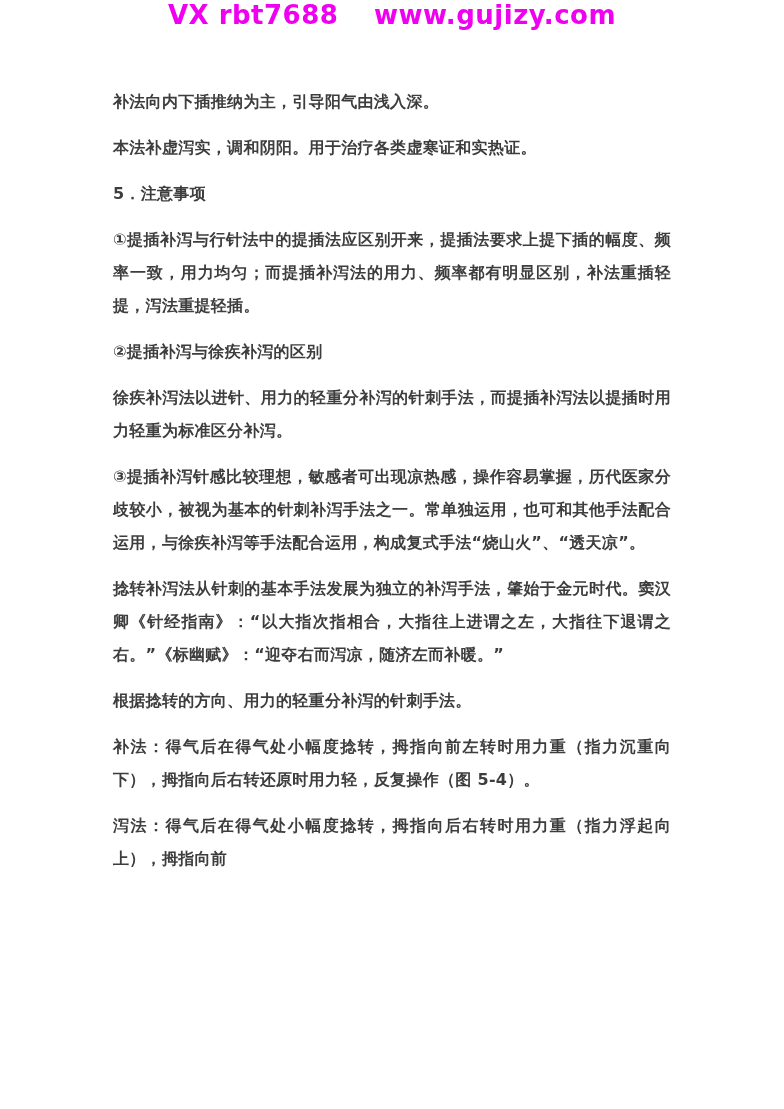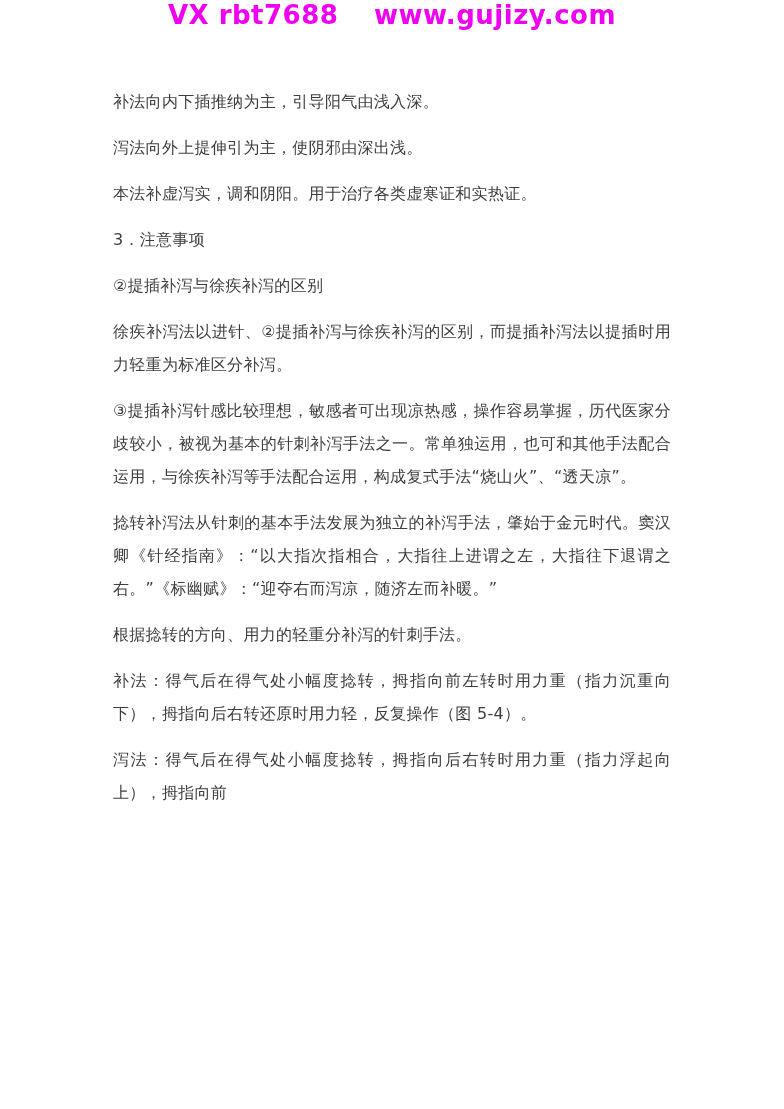--- a/index.html
+++ b/index.html
@@ -38,36 +38,37 @@
     left: 113px;
     width: 558px;
   }
   .doc-body p {
     margin: 0 0 13px 0;
     font-size: 16px;
     line-height: 33px;
     letter-spacing: 0.3px;
     text-align: justify;
     word-break: break-all;
+    font-weight: bold;
   }
 </style>
 </head>
 <body>
 
 <div class="page" style="background: rgb(255, 255, 255);">
   <div class="watermark-header" style="color: rgb(240, 0, 240);">
     <span class="wm-part">VX rbt7688</span>
     <span class="wm-part">www.gujizy.com</span>
   </div>
   <div class="doc-body" style="color: rgb(61, 61, 61);">
       <p>补法向内下插推纳为主，引导阳气由浅入深。</p>
-      <p>泻法向外上提伸引为主，使阴邪由深出浅。</p>
       <p>本法补虚泻实，调和阴阳。用于治疗各类虚寒证和实热证。</p>
-      <p>3．注意事项</p>
+      <p>5．注意事项</p>
+      <p>①提插补泻与行针法中的提插法应区别开来，提插法要求上提下插的幅度、频率一致，用力均匀；而提插补泻法的用力、频率都有明显区别，补法重插轻提，泻法重提轻插。</p>
       <p>②提插补泻与徐疾补泻的区别</p>
-      <p>徐疾补泻法以进针、②提插补泻与徐疾补泻的区别，而提插补泻法以提插时用力轻重为标准区分补泻。</p>
+      <p>徐疾补泻法以进针、用力的轻重分补泻的针刺手法，而提插补泻法以提插时用力轻重为标准区分补泻。</p>
       <p>③提插补泻针感比较理想，敏感者可出现凉热感，操作容易掌握，历代医家分歧较小，被视为基本的针刺补泻手法之一。常单独运用，也可和其他手法配合运用，与徐疾补泻等手法配合运用，构成复式手法“烧山火”、“透天凉”。</p>
       <p>捻转补泻法从针刺的基本手法发展为独立的补泻手法，肇始于金元时代。窦汉卿《针经指南》：“以大指次指相合，大指往上进谓之左，大指往下退谓之右。”《标幽赋》：“迎夺右而泻凉，随济左而补暖。”</p>
       <p>根据捻转的方向、用力的轻重分补泻的针刺手法。</p>
       <p>补法：得气后在得气处小幅度捻转，拇指向前左转时用力重（指力沉重向下），拇指向后右转还原时用力轻，反复操作（图 5-4）。</p>
       <p>泻法：得气后在得气处小幅度捻转，拇指向后右转时用力重（指力浮起向上），拇指向前</p>
     </div>
 </div>
 
 </body></html>

